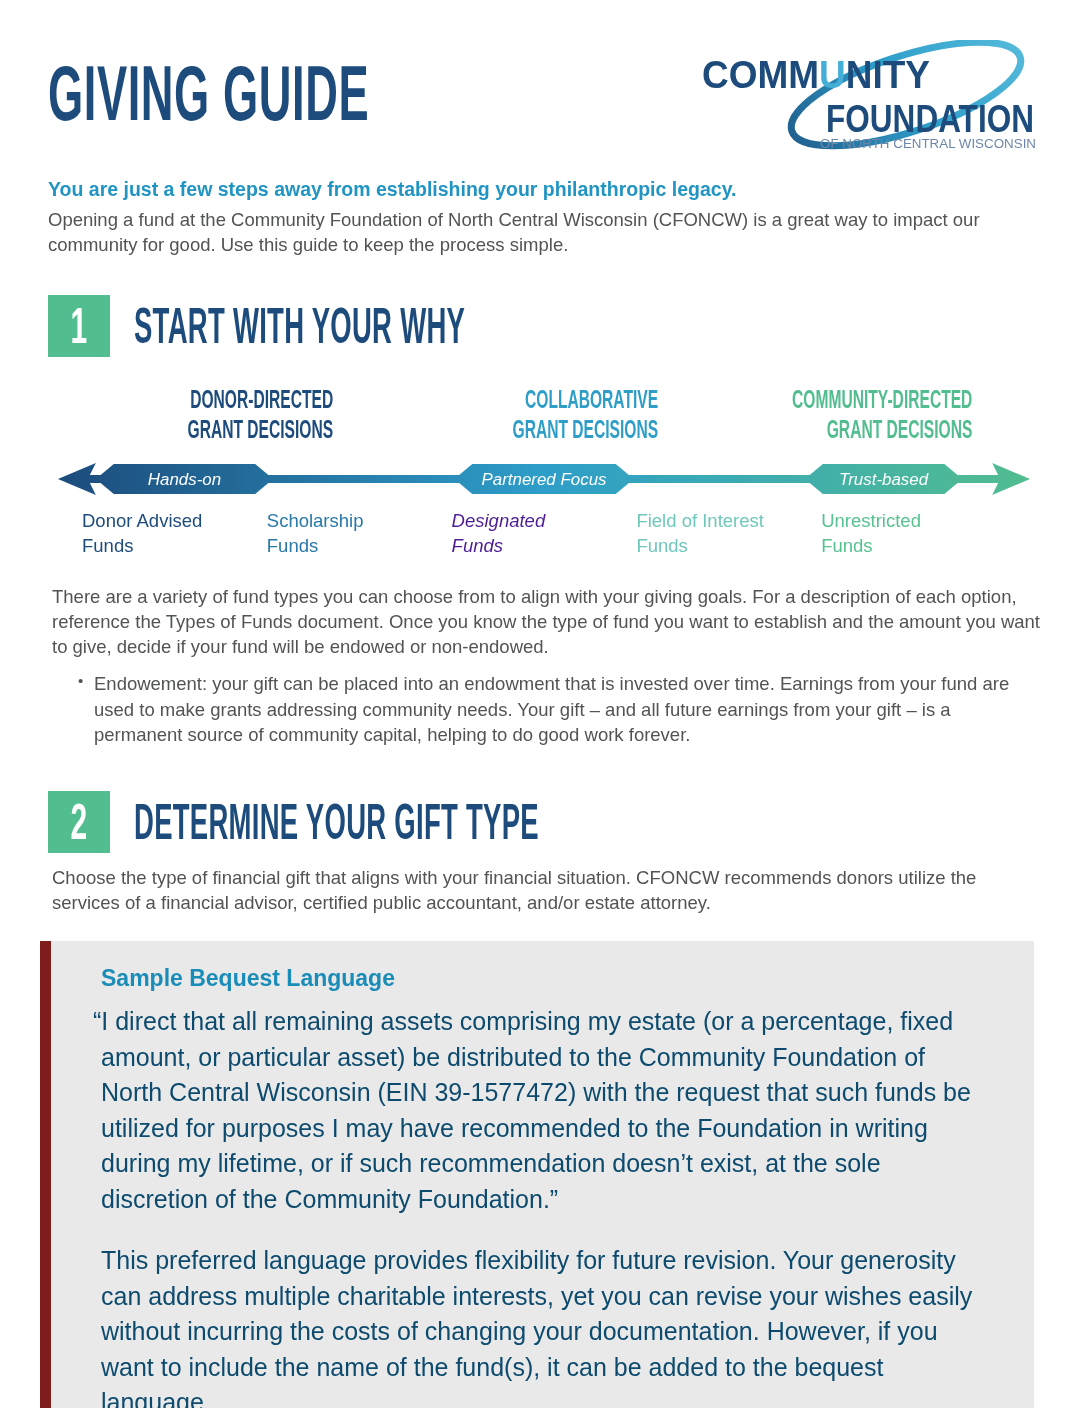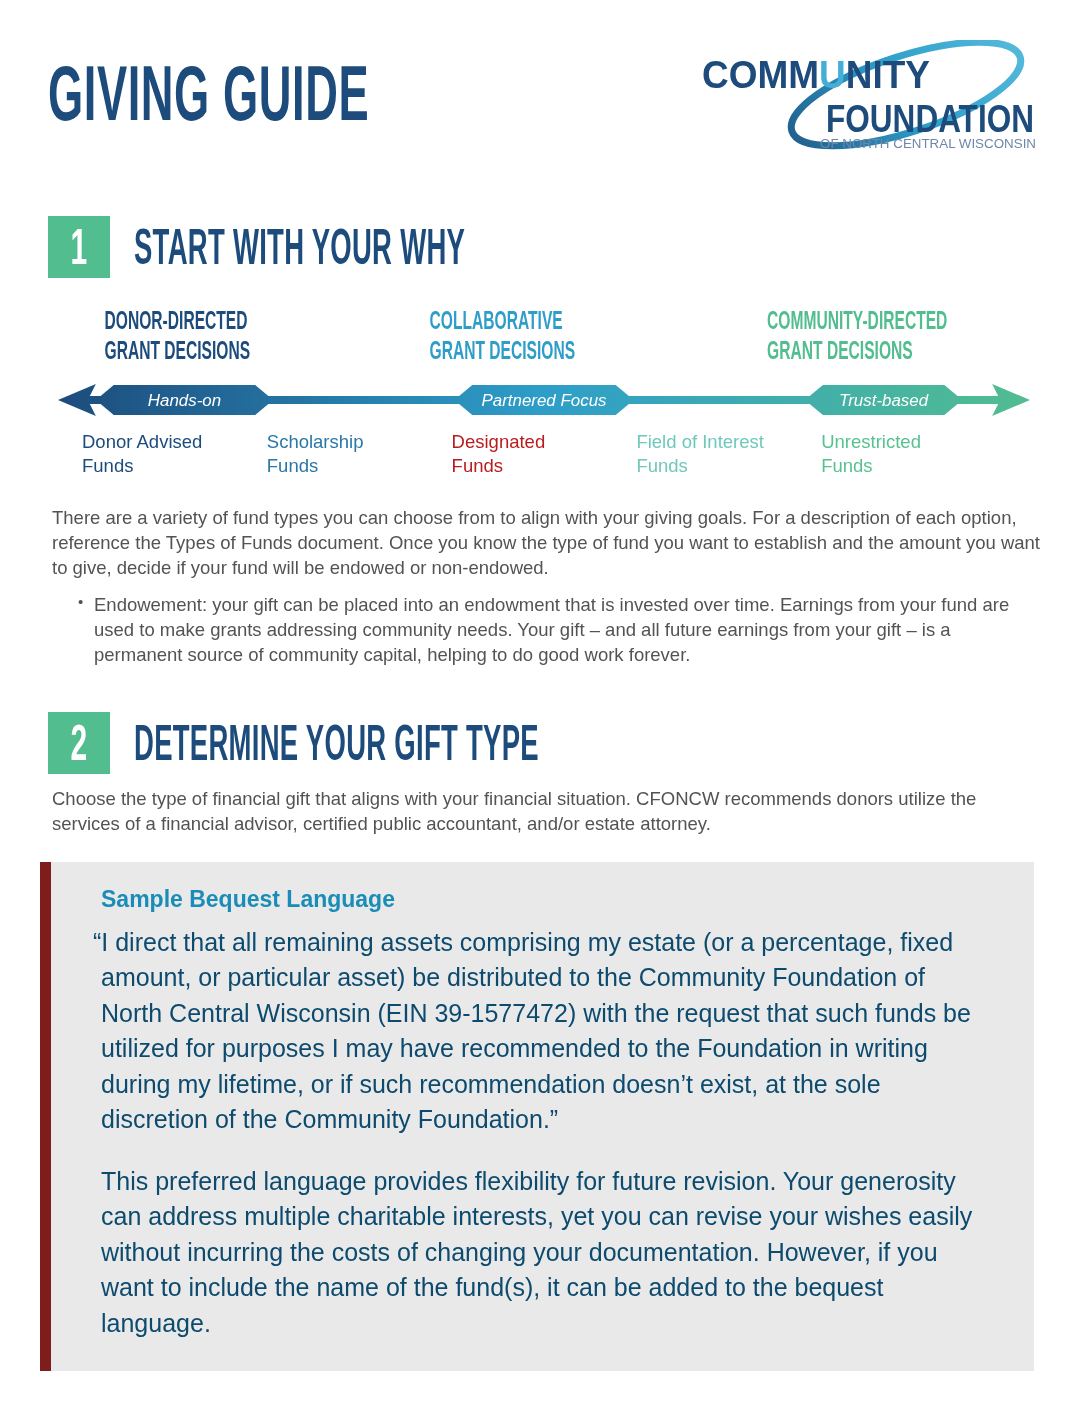--- a/index.html
+++ b/index.html
@@ -39,21 +39,21 @@
   .section-title {
     color: #1c4b7c; font-weight: bold; font-size: 50px; line-height: 1;
     display: inline-block; transform: scaleX(0.55); transform-origin: left center;
     white-space: nowrap; margin-left: 24px; letter-spacing: 0.5px;
   }
   .section-body { padding: 12px 48px 0 52px; }
 
   
   .spectrum { margin: 28px 56px 0 56px; }
   .spec-headers { display: flex; }
-  .spec-col { flex: 1; text-align: left; }
+  .spec-col { flex: 1; text-align: right; }
   .spec-h {
     display: inline-block; transform: scaleX(0.6); transform-origin: center top;
     font-weight: bold; font-size: 26px; line-height: 1.15; white-space: nowrap;
   }
   .arrow-wrap { margin-top: 14px; }
   .arrow-svg { width: 100%; height: 40px; display: block; }
   .funds-row { display: flex; margin-top: 10px; padding: 0 26px; }
   .fund-col { flex: 1; text-align: left; font-size: 18.5px; line-height: 1.32; }
 
   .after-spectrum { padding: 26px 48px 0 52px; }
@@ -96,20 +96,22 @@
         </linearGradient>
       </defs>
       <ellipse cx="212" cy="54" rx="120" ry="38" fill="none" stroke="url(#logograd)" stroke-width="7" transform="rotate(-18 212 54)"></ellipse>
       <text x="8" y="48" font-family="Liberation Sans, sans-serif" font-weight="bold" font-size="38" fill="#1c4b7c" textLength="228" lengthAdjust="spacingAndGlyphs"><tspan>COMM</tspan><tspan fill="#45aed6">U</tspan><tspan>NITY</tspan></text>
       <text x="132" y="92" font-family="Liberation Sans, sans-serif" font-weight="bold" font-size="38" fill="#1c4b7c" textLength="208" lengthAdjust="spacingAndGlyphs">FOUNDATION</text>
       <text x="126" y="108" font-family="Liberation Sans, sans-serif" font-size="12" fill="#6e87a8" textLength="216" lengthAdjust="spacingAndGlyphs">OF NORTH CENTRAL WISCONSIN</text>
     </svg>
   </div>
 
   <div class="intro">
+    <div class="intro-headline">You are just a few steps away from establishing your philanthropic legacy.</div>
+    <div class="body-text">Opening a fund at the Community Foundation of North Central Wisconsin (CFONCW) is a great way to impact our community for good. Use this guide to keep the process simple.</div>
   </div>
 
   <div class="section-head">
     <div class="num-box">
       <span>1</span>
     </div>
     <div class="section-title">START WITH YOUR WHY</div>
   </div>
 
   <div class="spectrum">
@@ -158,21 +160,21 @@
 
     <div class="funds-row">
       <div class="fund-col" style="color: rgb(28, 75, 124);">
         <div>Donor Advised</div>
         <div>Funds</div>
       </div>
       <div class="fund-col" style="color: rgb(40, 120, 168);">
         <div>Scholarship</div>
         <div>Funds</div>
       </div>
-      <div class="fund-col" style="color: #b91c1c;">
+      <div class="fund-col" style="color: #4c1d95; font-style: italic;">
         <div>Designated</div>
         <div>Funds</div>
       </div>
       <div class="fund-col" style="color: rgb(111, 200, 187);">
         <div>Field of Interest</div>
         <div>Funds</div>
       </div>
       <div class="fund-col" style="color: rgb(87, 194, 144);">
         <div>Unrestricted</div>
         <div>Funds</div>

